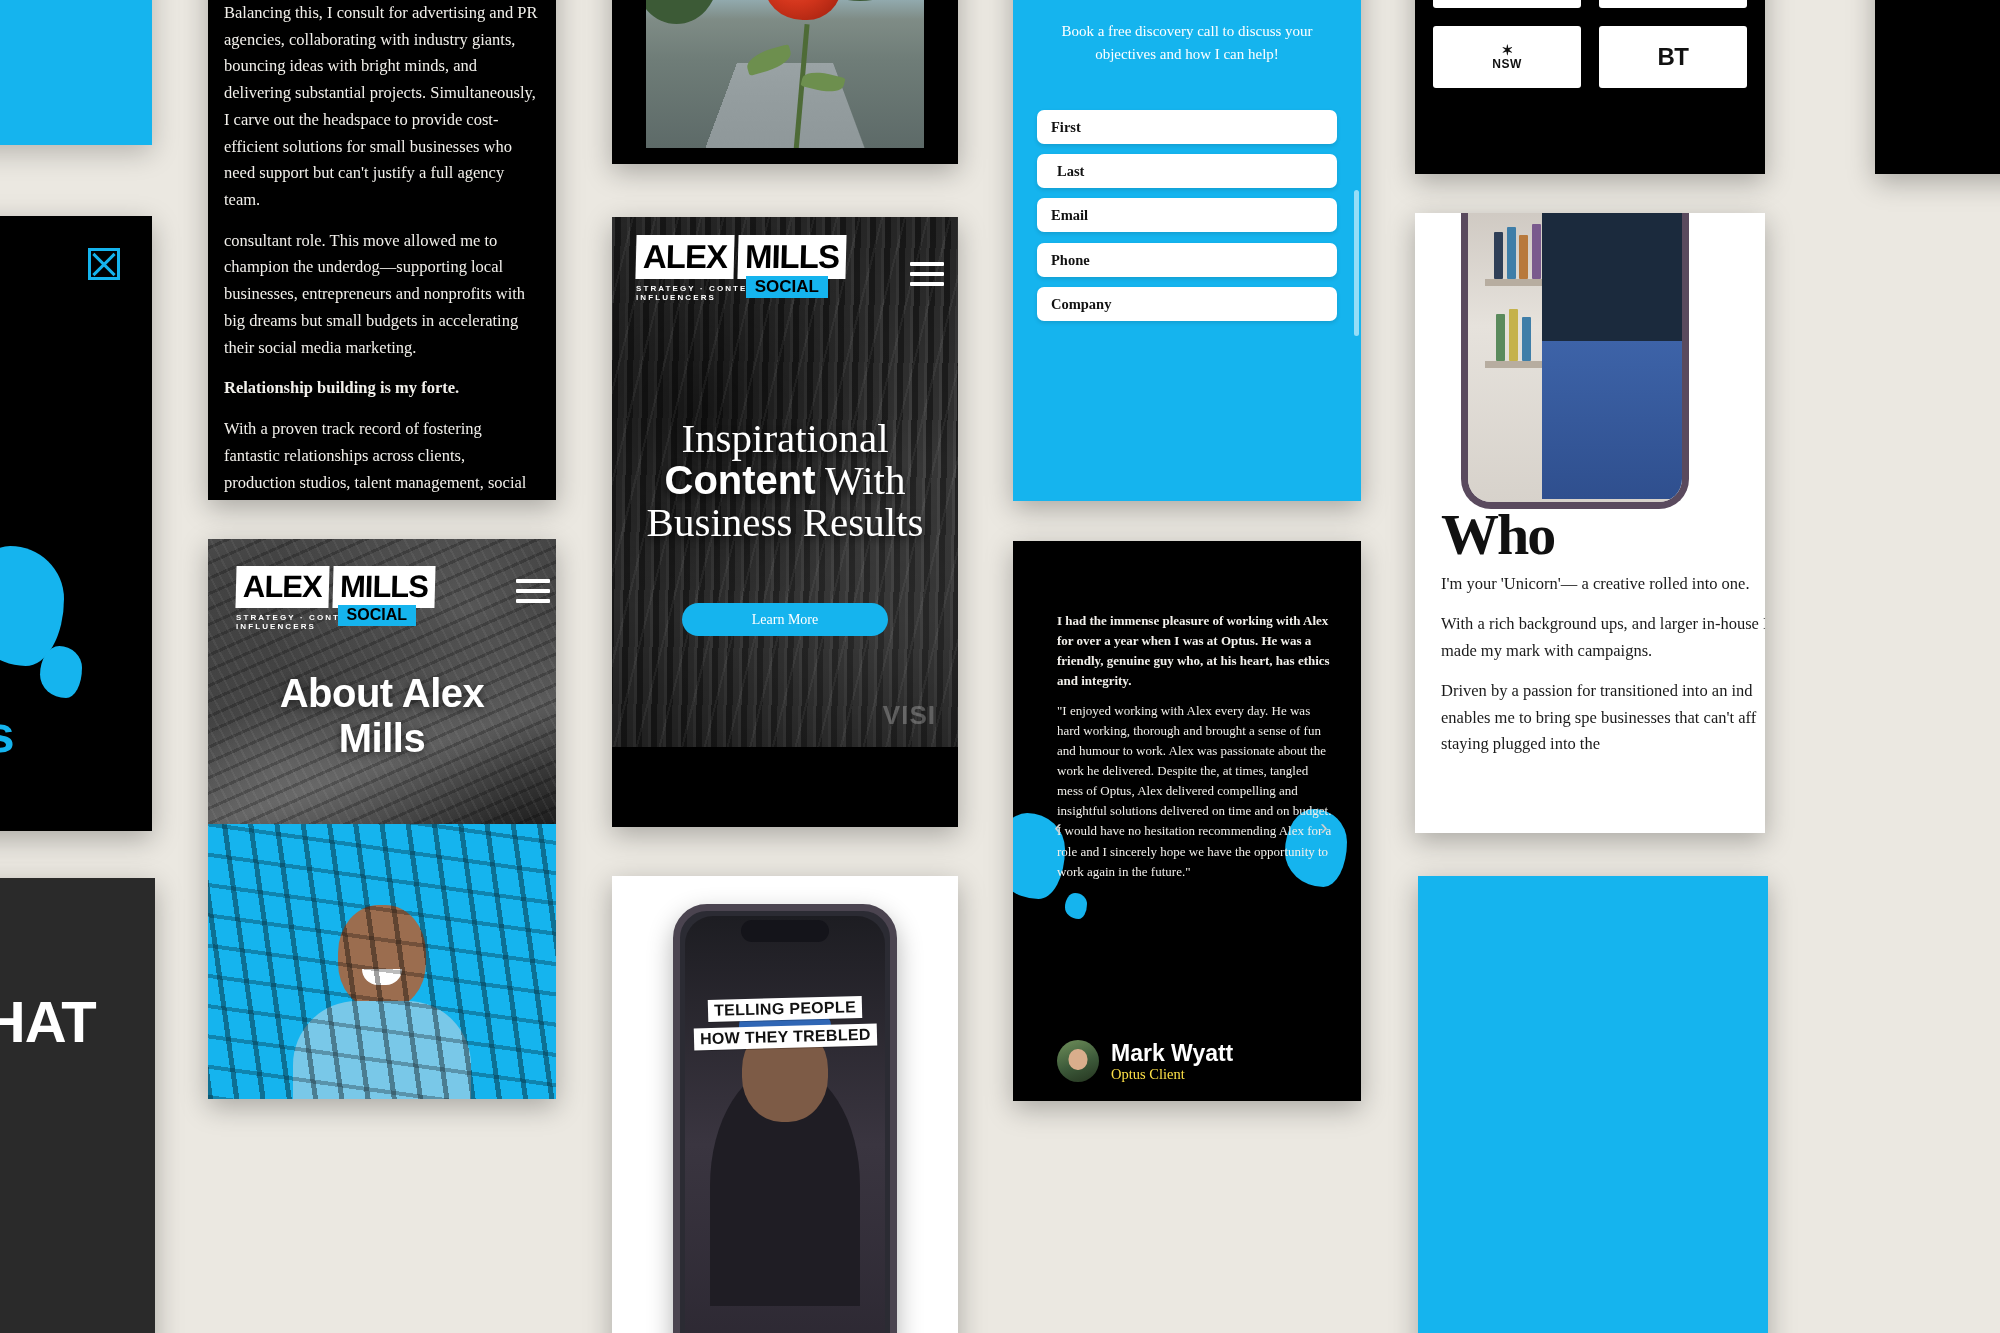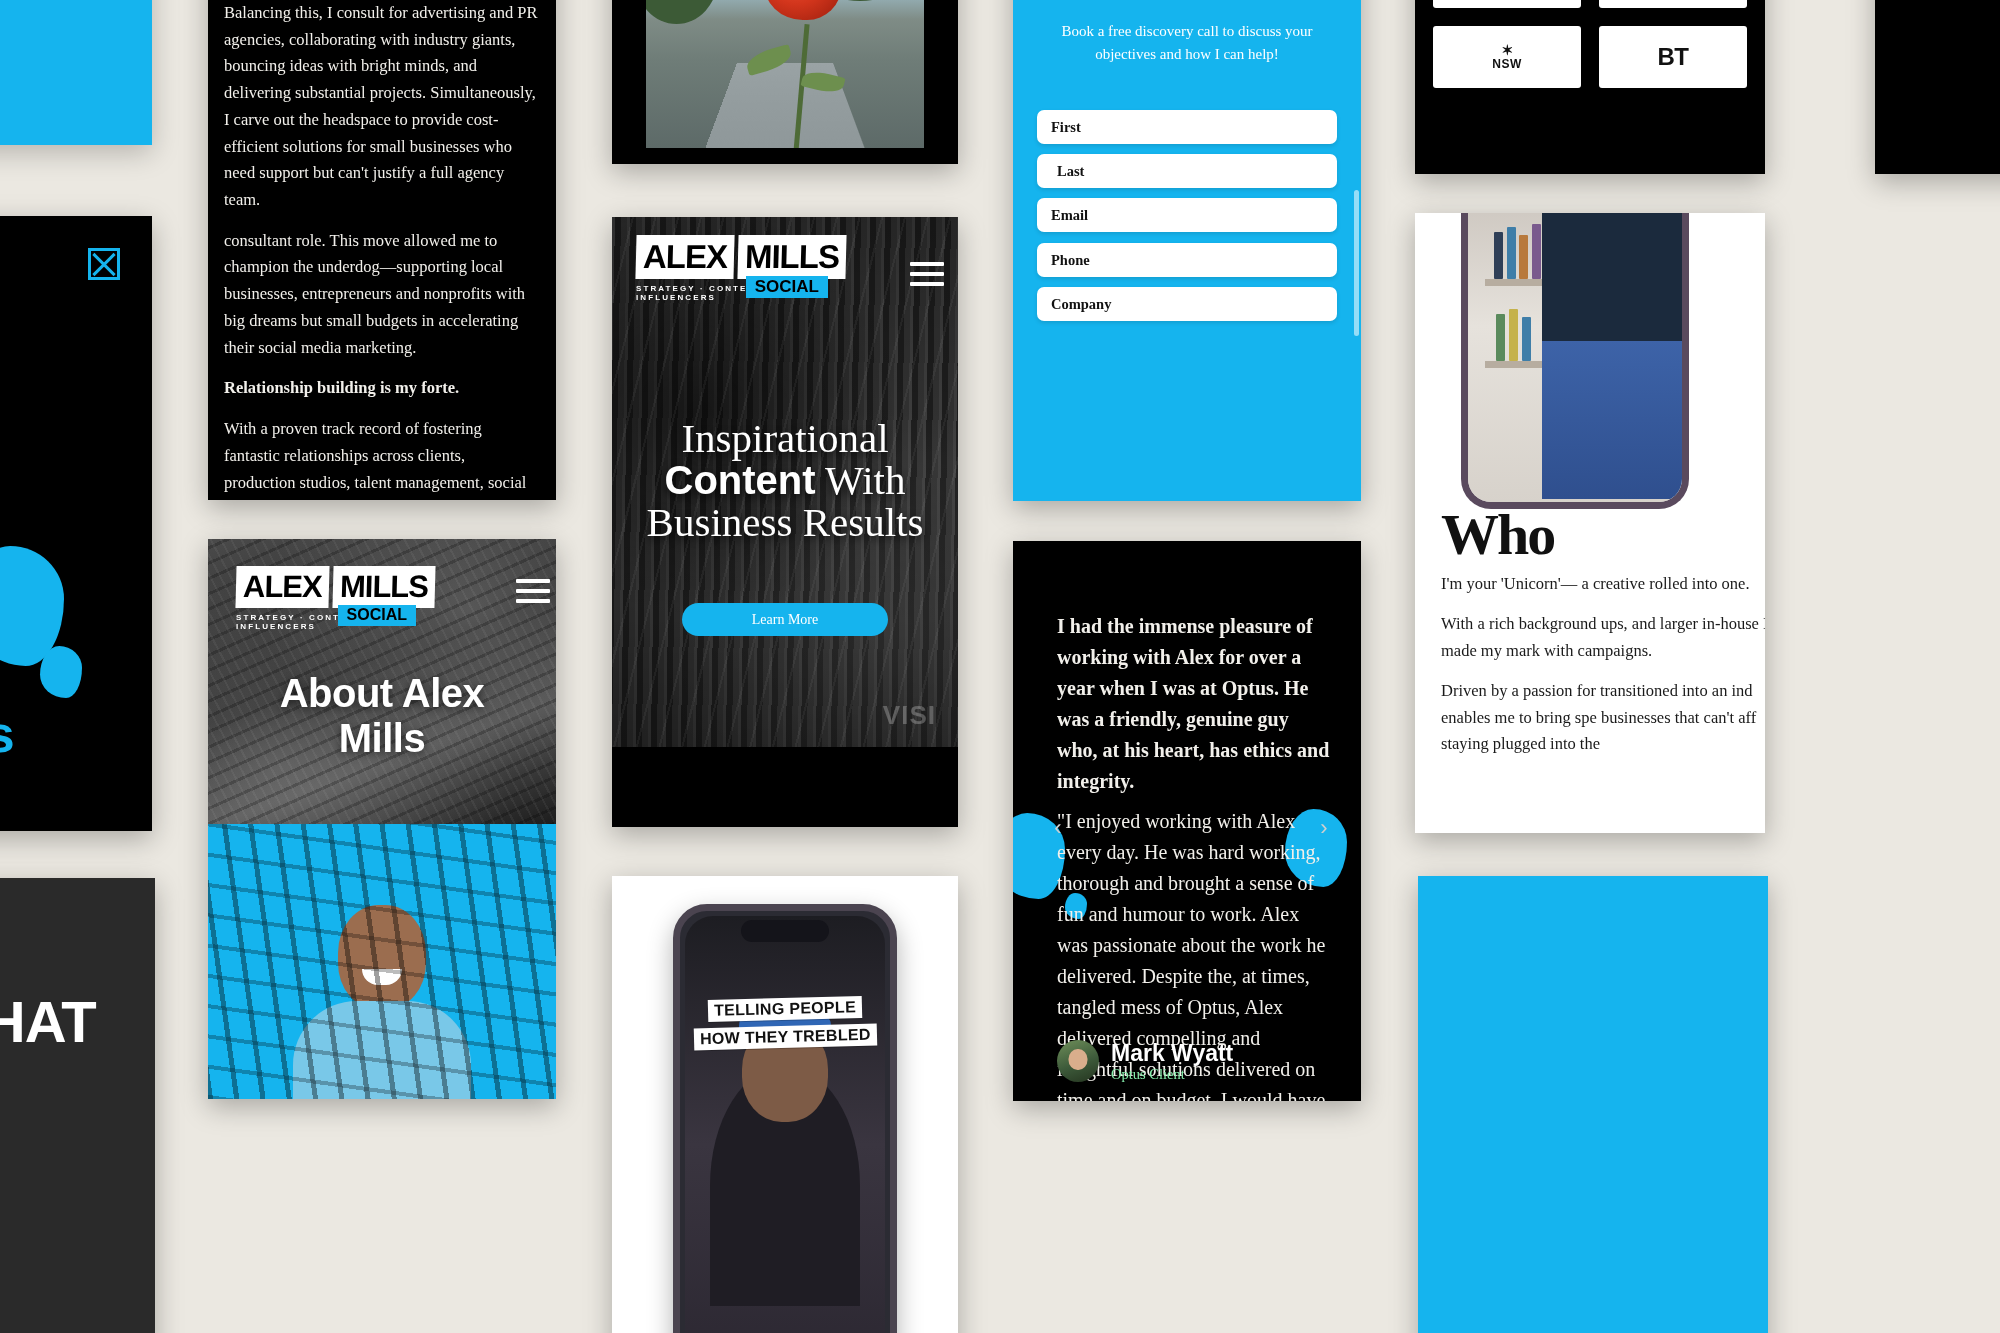--- a/index.html
+++ b/index.html
@@ -297,40 +297,40 @@
     position:absolute; right:2px; top:306px; width:5px; height:146px;
     background:rgba(255,255,255,.55); border-radius:3px;
   }
 
   #testimonial {
     left:1013px; top:541px; width:348px; height:560px;
     background:#000;
   }
   #testimonial .tcopy {
     position:absolute; left:44px; right:28px; top:70px;
-    color:#f2f0eb; font-size:20px; line-height:1.55;
+    color:#f2f0eb; font-size:13px; line-height:1.55;
   }
   #testimonial .tcopy .b { font-weight:700; display:block; margin-bottom:9px; }
   .tperson {
     position:absolute; left:44px; bottom:18px; display:flex; align-items:center; gap:12px;justify-content:center;
   }
   .tavatar {
     width:42px; height:42px; border-radius:50%;
     background:linear-gradient(160deg,#6f8f5a 0%,#3d5a3a 55%,#24341f 100%);
     position:relative; overflow:hidden; flex:none;
   }
   .tavatar:after {
     content:""; position:absolute; left:50%; transform:translateX(-50%);
     top:9px; width:19px; height:21px; border-radius:48%; background:#d9ae8c;
   }
   .tname {
     color:#fff; font-size:23px; font-weight:700;
     font-family:"Liberation Sans", sans-serif; line-height:1.15;
   }
-  .trole { color:#86efac; font-size:14.5px; }
+  .trole { color:#fde047; font-size:14.5px; }
   .arrow {
     position:absolute; top:276px; width:22px; height:22px; cursor:pointer;
     color:#cfcfcf; font-size:22px; line-height:22px; text-align:center;
     font-family:"Liberation Sans", sans-serif;
   }
   .arrow.prev { left:34px; }
   .arrow.next { right:26px; }
 
   
   #logos-card {

